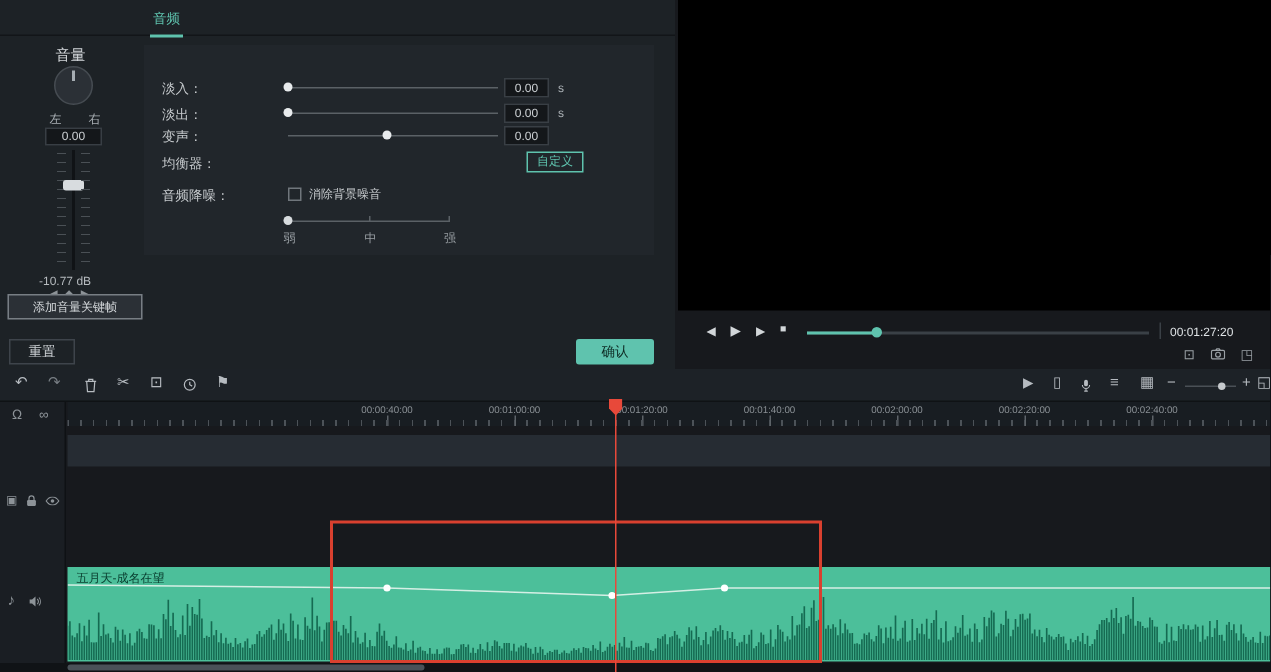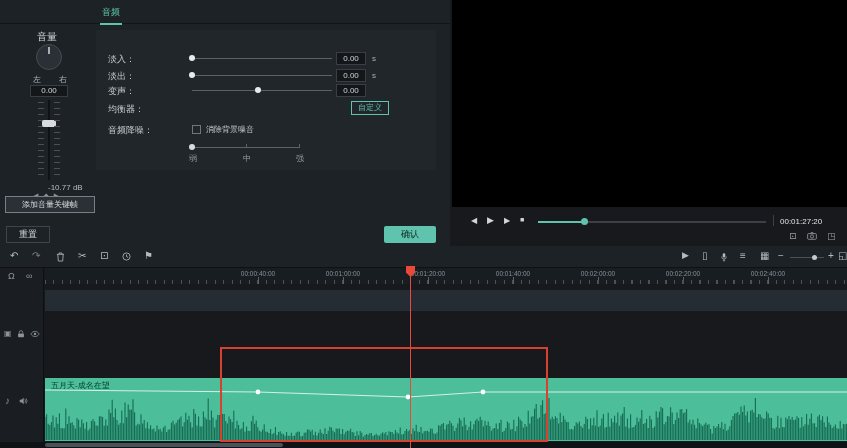--- a/index.html
+++ b/index.html
@@ -14,21 +14,21 @@
   #knob{position:absolute;left:36px;top:44px;width:26px;height:26px;border-radius:50%;background:#2b3036;border:1px solid #464c52;}
   #knob-pointer{position:absolute;left:50%;top:2px;width:2px;height:7px;background:#a6adb3;transform:translateX(-50%);}
   #lbl-left{position:absolute;left:33px;top:74px;font-size:8px;color:#aab0b5;}
   #lbl-right{position:absolute;left:59px;top:74px;font-size:8px;color:#aab0b5;}
   #balance-box{position:absolute;left:30px;top:85px;width:38px;height:12px;background:#14171a;border:1px solid #383e44;font-size:8px;color:#cfd3d6;text-align:center;line-height:10px;}
   #vslider{position:absolute;left:38px;top:100px;width:22px;height:80px;}
   #vslider::before{content:"";position:absolute;left:0;top:2px;width:6px;height:76px;background:repeating-linear-gradient(to bottom,#4a5055 0 1px,transparent 1px 6px);}
   #vslider::after{content:"";position:absolute;right:0;top:2px;width:6px;height:76px;background:repeating-linear-gradient(to bottom,#4a5055 0 1px,transparent 1px 6px);}
   #vtrack{position:absolute;left:10px;top:0;width:2px;height:80px;background:#101316;}
   #vhandle{position:absolute;left:4px;top:20px;width:14px;height:7px;background:#d8dcdf;border-radius:2px;}
-  #db-readout{position:absolute;left:48px;top:183px;font-size:8px;color:#b6bbbf;}
+  #db-readout{position:absolute;left:26px;top:183px;font-size:8px;color:#b6bbbf;}
   #kf-nav{position:absolute;left:33px;top:192px;font-size:7px;color:#8d9398;}
   #kf-nav span{margin-right:5px;cursor:pointer;}
   #kf-tooltip{position:absolute;left:5px;top:196px;padding:2px 16px;background:#2b3036;border:1px solid #787e84;font-size:8px;color:#d7dbde;white-space:nowrap;}
   #rows-bg{position:absolute;left:96px;top:30px;width:340px;height:140px;background:#21262b;}
   .rlabel{position:absolute;left:108px;font-size:9px;color:#c6cacd;}
   .hslider{position:absolute;left:192px;width:140px;height:1px;background:#5b6166;cursor:pointer;}
   .hdot{position:absolute;top:-3px;width:6px;height:6px;border-radius:50%;background:#e8ebed;}
   .vbox{position:absolute;left:336px;width:30px;height:13px;background:#14171a;border:1px solid #393f45;font-size:8px;color:#cfd3d6;text-align:center;line-height:11px;}
   .unit{position:absolute;left:372px;font-size:8px;color:#aab0b5;}
   #eq-dropdown{position:absolute;left:192px;top:100px;width:106px;height:16px;background:#23292e;border:1px solid #3c4349;font-size:8px;color:#ced2d5;line-height:14px;padding-left:6px;cursor:pointer;}

